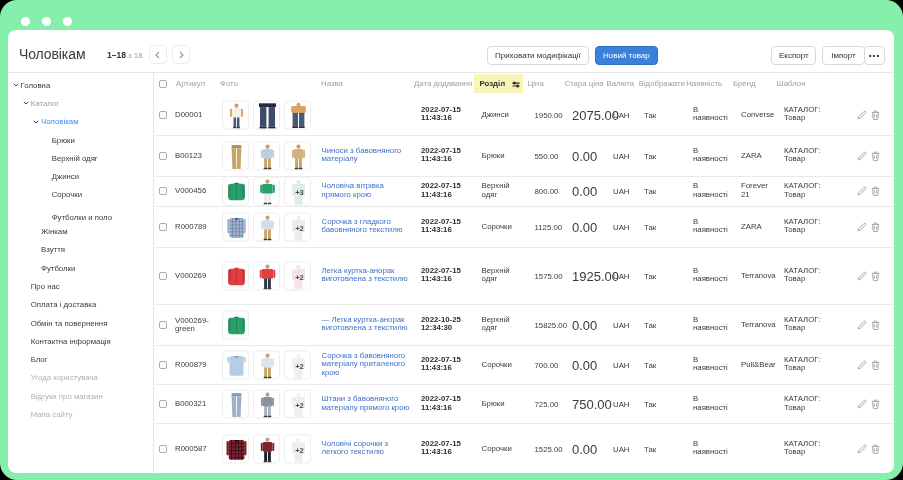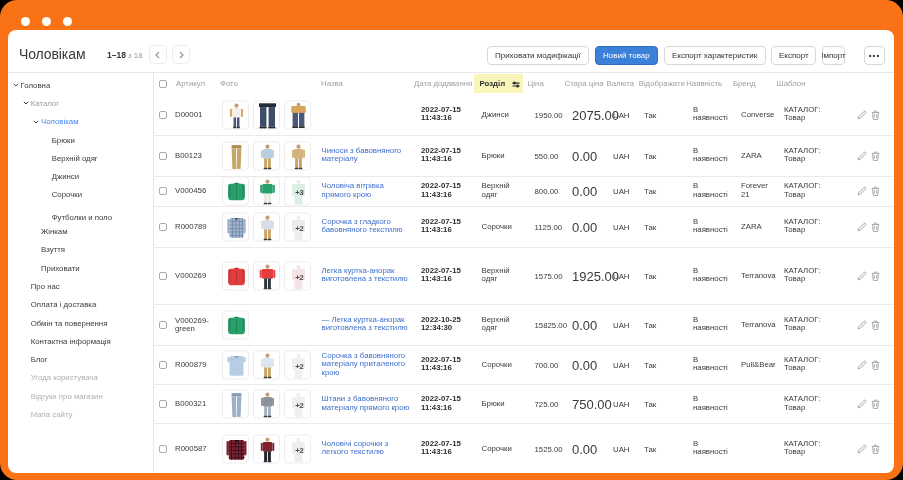--- a/index.html
+++ b/index.html
@@ -1,19 +1,19 @@
 <!DOCTYPE html>
 <html><head><meta charset="utf-8"><style>
 
 * { margin:0; padding:0; box-sizing:border-box; }
 svg { display:block; }
 html,body { width:903px; height:480px; background:#000; overflow:hidden;
   font-family:"Liberation Sans", sans-serif; }
 .win { position:absolute; left:0; top:0; width:903px; height:480px;
-  background:#f97316; border-radius:17px; }
+  background:#86efac; border-radius:17px; }
 .dot { position:absolute; top:16.6px; width:9px; height:9px; border-radius:50%; background:#fff; }
 .content { position:absolute; left:8px; top:30px; width:886px; height:443px;
   background:#fff; border-radius:8px; overflow:hidden; }
 .title { position:absolute; left:11px; top:16px; font-size:14px; color:#3a3a3a; letter-spacing:-0.1px; }
 .pager { position:absolute; left:99px; top:19.5px; font-size:7.8px; color:#9b9b9b; }
 .pager b { color:#333; font-size:8.5px; }
 .navbtn { position:absolute; top:15px; width:18px; height:19px; border:1px solid #ececec;
   border-radius:5px; display:flex; align-items:center; justify-content:center; background:#fff;}
 .btn { position:absolute; top:15.6px; height:19px; border:1px solid #d8d8d8; border-radius:4px;
   background:#fff; font-size:8px; color:#333; display:flex; align-items:center;
@@ -57,23 +57,22 @@
           <polyline points="5,1 2,4 5,7" fill="none" stroke="#9a9a9a" stroke-width="1.2"></polyline>
         </svg>
       </div>
 <div class="navbtn" style="left:163.8px">
         <svg width="8" height="8" viewBox="0 0 8 8">
           <polyline points="3,1 6,4 3,7" fill="none" stroke="#9a9a9a" stroke-width="1.2"></polyline>
         </svg>
       </div>
 <div class="btn " style="left:478.6px;width:102.5px">Приховати модифікації</div>
 <div class="btn blue" style="left:586.7px;width:63.3px">Новий товар</div>
-<div class="btn " style="left:655.6px;width:102.1px">Експорт характеристик</div>
 <div class="btn " style="left:763.3px;width:45.0px">Експорт</div>
-<div class="btn " style="left:813.9px;width:23px">Імпорт</div>
+<div class="btn " style="left:813.9px;width:43px">Імпорт</div>
 <div class="btn" style="left:856px;width:21px;letter-spacing:1px;font-weight:bold">•••</div>
 <div class="hline"></div>
       <div class="vline"></div>
 <div style="position:absolute;left:4.6px;top:51.0px;width:7px;height:7px">
         <svg width="6" height="4" viewBox="0 0 6 4" style="position:absolute;top:2px">
           <polyline points="0.8,0.8 3,3 5.2,0.8" fill="none" stroke="#444" stroke-width="1.0"></polyline>
         </svg>
       </div>
 <div class="snav dk" style="left:12.6px;top:50.6px">Головна</div>
 <div style="position:absolute;left:14.7px;top:69.3px;width:7px;height:7px">
@@ -88,21 +87,21 @@
         </svg>
       </div>
 <div class="snav bl" style="left:33.0px;top:87.2px">Чоловікам</div>
 <div class="snav dk" style="left:43.7px;top:105.5px">Брюки</div>
 <div class="snav dk" style="left:43.7px;top:123.8px">Верхній одяг</div>
 <div class="snav dk" style="left:43.7px;top:142.1px">Джинси</div>
 <div class="snav dk" style="left:43.7px;top:160.4px">Сорочки</div>
 <div class="snav dk" style="left:43.7px;top:183px">Футболки и поло</div>
 <div class="snav dk" style="left:33.0px;top:197.0px">Жінкам</div>
 <div class="snav dk" style="left:33.0px;top:215.3px">Взуття</div>
-<div class="snav dk" style="left:33.0px;top:233.6px">Приховати</div>
+<div class="snav dk" style="left:33.0px;top:233.6px">Футболки</div>
 <div class="snav dk" style="left:22.7px;top:251.9px">Про нас</div>
 <div class="snav dk" style="left:22.7px;top:270.2px">Оплата і доставка</div>
 <div class="snav dk" style="left:22.7px;top:288.5px">Обмін та повернення</div>
 <div class="snav dk" style="left:22.7px;top:306.8px">Контактна інформація</div>
 <div class="snav dk" style="left:22.7px;top:325.1px">Блог</div>
 <div class="snav lg" style="left:22.7px;top:343.4px">Угода користувача</div>
 <div class="snav lg" style="left:22.7px;top:361.7px">Відгуки про магазин</div>
 <div class="snav lg" style="left:22.7px;top:380.0px">Мапа сайту</div>
 <div class="yellow"></div>
 <div class="hdr" style="left:168px;top:49px">Артикул</div>

